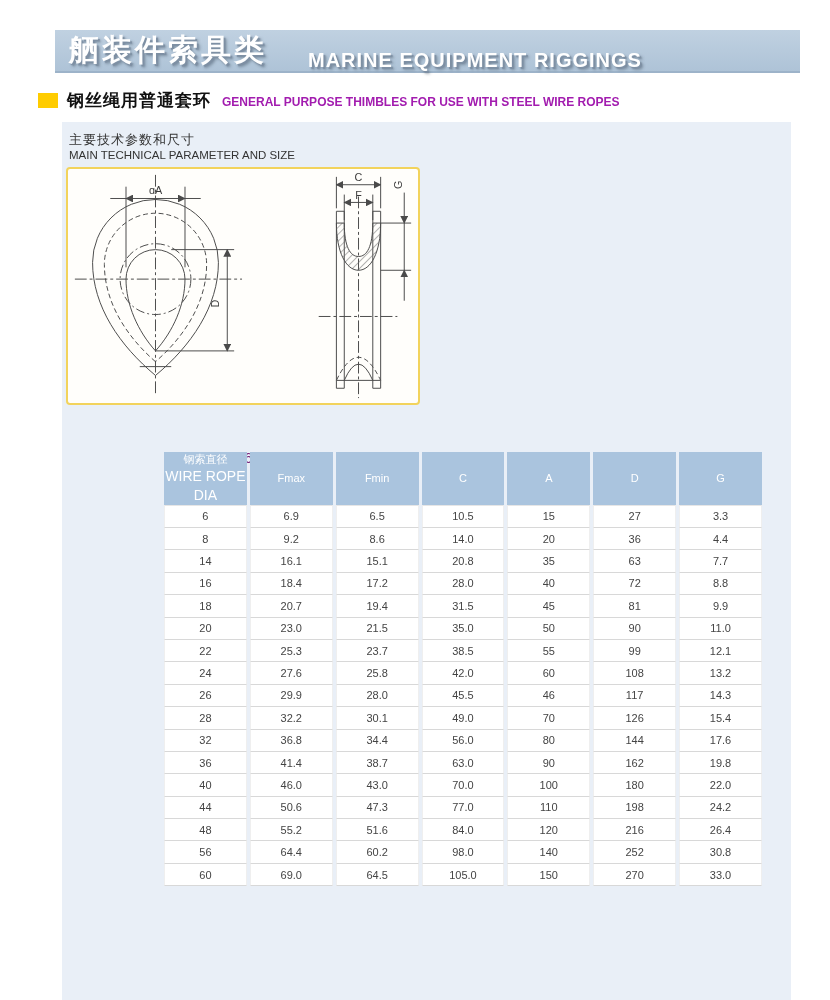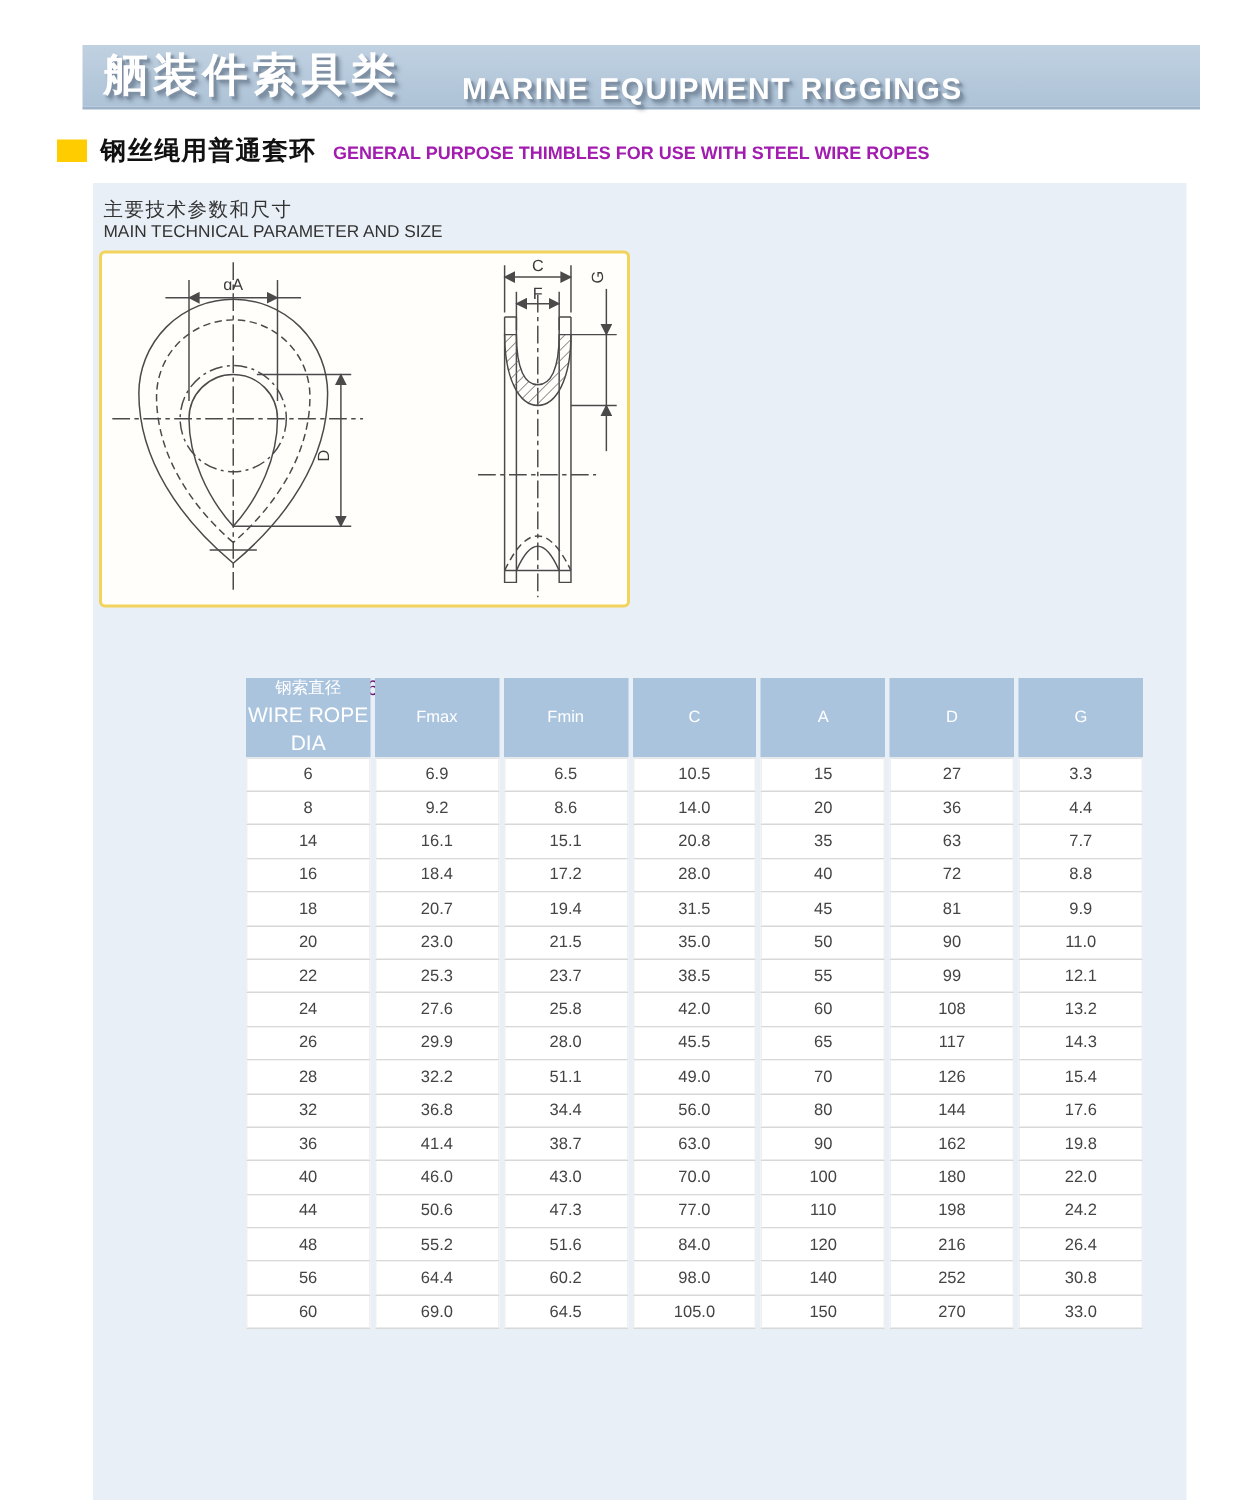--- a/index.html
+++ b/index.html
@@ -228,28 +228,28 @@
             <td>42.0</td>
             <td>60</td>
             <td>108</td>
             <td>13.2</td>
           </tr>
           <tr>
             <td>26</td>
             <td>29.9</td>
             <td>28.0</td>
             <td>45.5</td>
-            <td>65</td>
+            <td>46</td>
             <td>117</td>
             <td>14.3</td>
           </tr>
           <tr>
             <td>28</td>
             <td>32.2</td>
-            <td>51.1</td>
+            <td>30.1</td>
             <td>49.0</td>
             <td>70</td>
             <td>126</td>
             <td>15.4</td>
           </tr>
           <tr>
             <td>32</td>
             <td>36.8</td>
             <td>34.4</td>
             <td>56.0</td>

